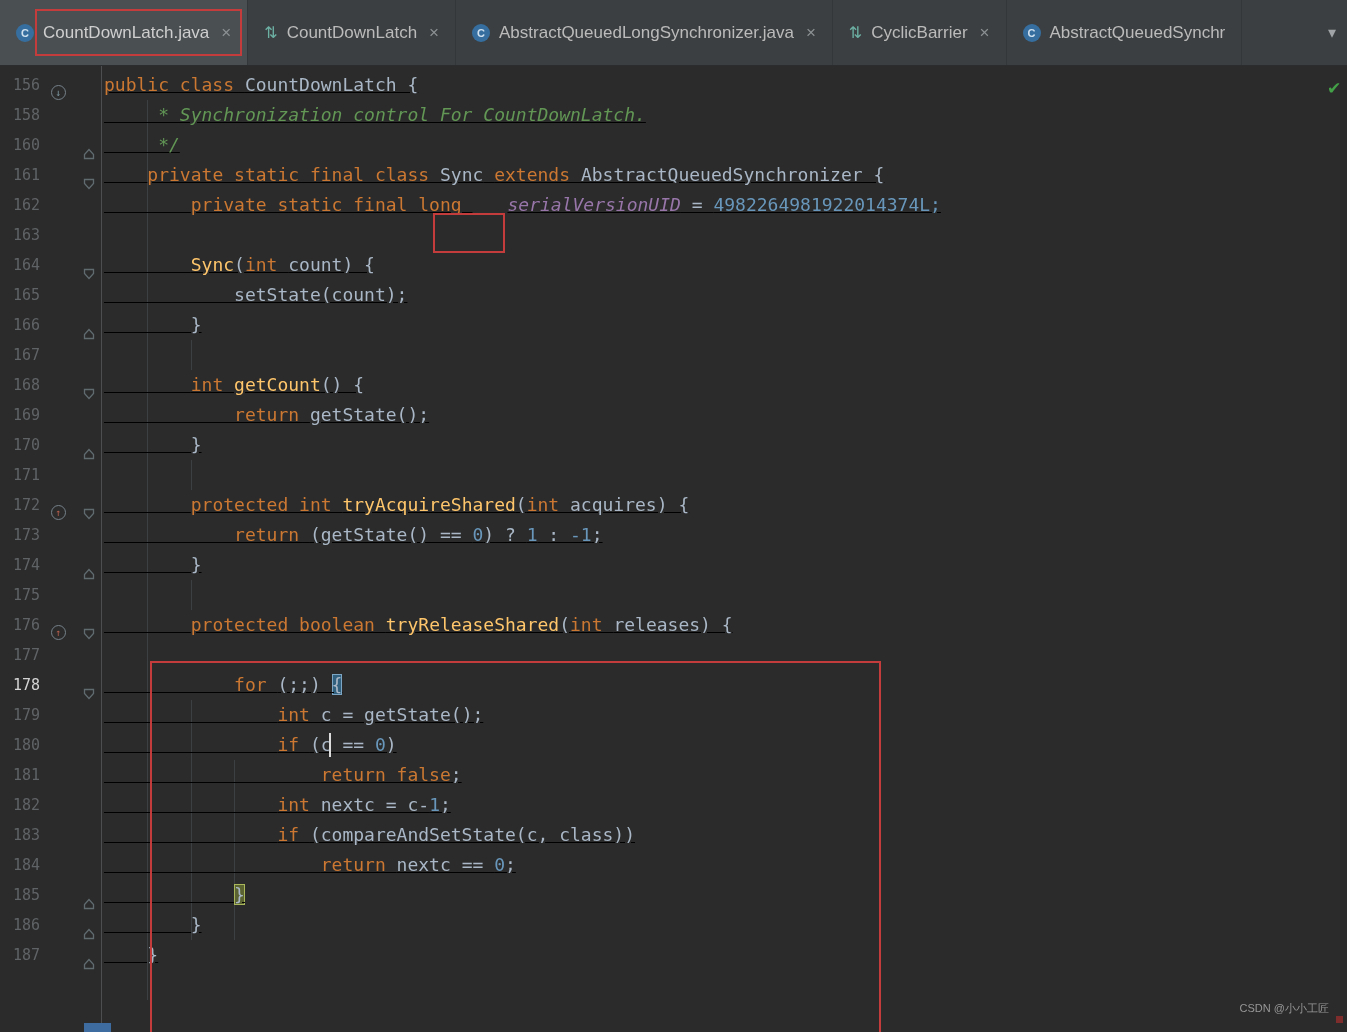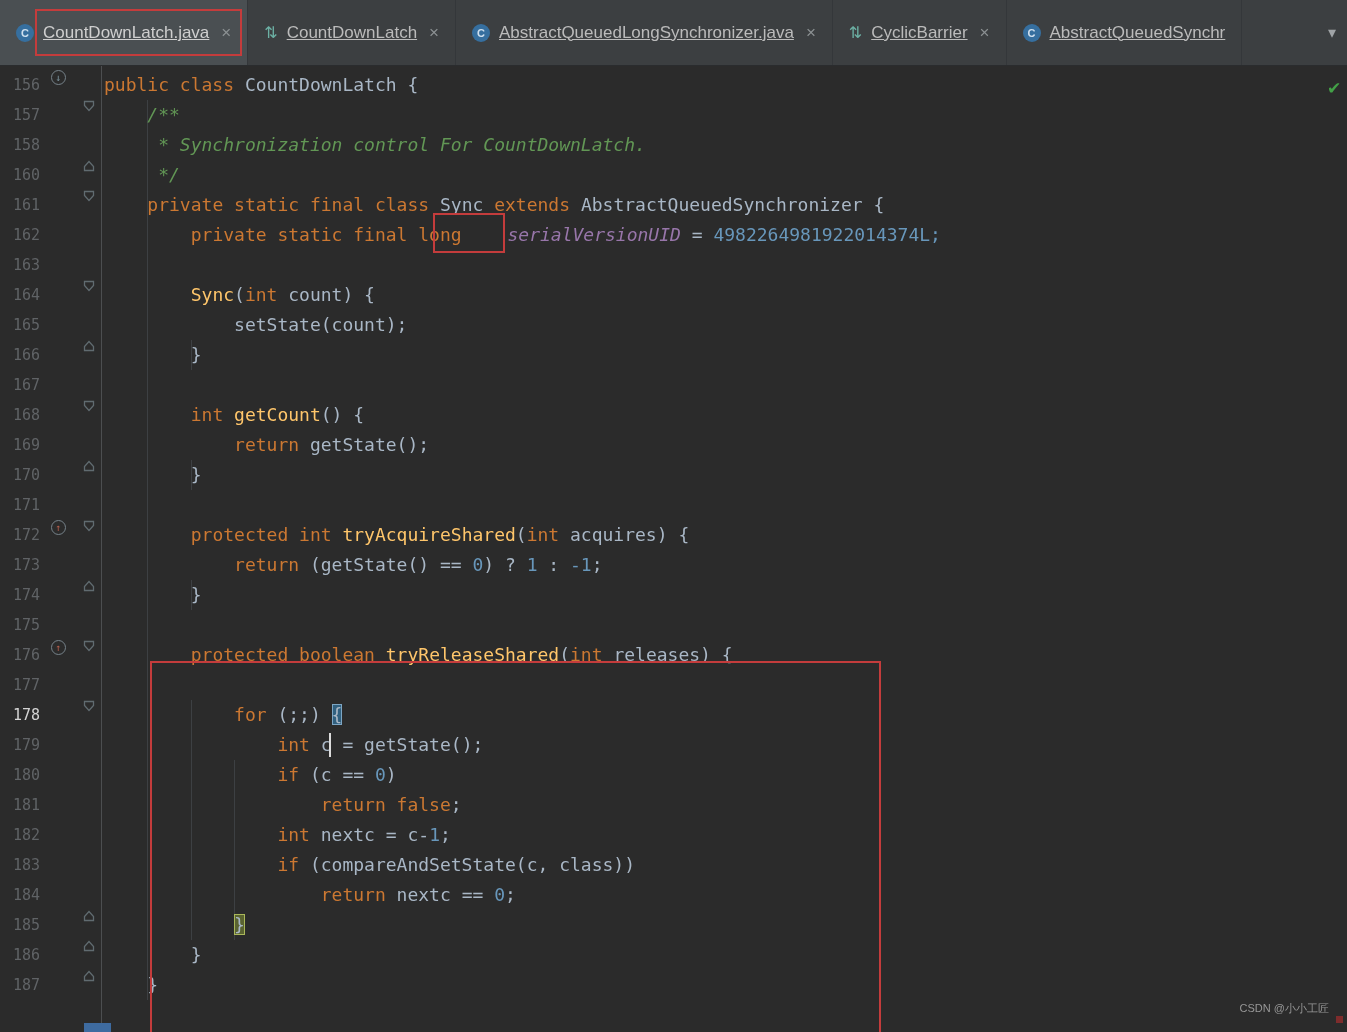--- a/index.html
+++ b/index.html
@@ -5,39 +5,39 @@
   html,body{margin:0;padding:0;background:#1e1e1e;}
   .app{position:relative;width:1347px;height:1032px;overflow:hidden;background:#2b2b2b;
        font-family:"Liberation Sans",sans-serif;}
 
   
   .tabbar{position:absolute;top:0;left:0;right:0;height:66px;background:#3c3f41;
           display:flex;align-items:stretch;border-bottom:1px solid #2a2c2e;box-sizing:border-box;}
   .tab{display:flex;align-items:center;gap:9px;padding:0 16px;border-right:1px solid #34373a;
        color:#bbbbbb;font-size:17px;white-space:nowrap;cursor:pointer;flex:none;}
   .tab.active{background:#4a4f52;color:#cfcfcf;}
-  .tab-label{white-space:nowrap;text-decoration:underline;}
+  .tab-label{white-space:nowrap;}
   .tab-close{color:#8c9193;font-size:17px;margin-left:3px;line-height:1;}
   .cicon{width:18px;height:18px;border-radius:50%;background:#366f9f;color:#cfe0ef;
          font:bold 11px/18px "Liberation Sans",sans-serif;text-align:center;flex:none;}
   .licon{color:#6cb0a4;font-size:16px;flex:none;line-height:1;}
   .tab-overflow{position:absolute;right:0;top:0;height:65px;width:30px;display:flex;
           align-items:center;justify-content:center;color:#a0a4a7;font-size:16px;background:#3c3f41;}
 
   
   .editor{position:absolute;top:66px;left:0;right:0;bottom:0;padding-top:4px;background:#2b2b2b;}
   .gutter-sep{position:absolute;left:101px;top:66px;bottom:0;width:1px;background:#4c4e50;z-index:2;}
-  .row{display:flex;height:30px;align-items:flex-start;position:relative;z-index:1;
+  .row{display:flex;height:30px;align-items:flex-end;position:relative;z-index:1;
        font-family:"DejaVu Sans Mono","Liberation Mono",monospace;font-size:18px;line-height:30px;}
   .ln{width:40px;text-align:right;color:#606366;font-size:15px;flex:none;}
   .ln.active{color:#d4d4d4;}
   .mcol{width:36px;flex:none;display:flex;justify-content:center;}
   .fcol{width:26px;flex:none;display:flex;justify-content:center;}
   .ficon{display:flex;align-items:center;}
-  .ctext{white-space:pre;flex:none;padding-left:2px;}
+  .ctext{white-space:pre;flex:none;padding-left:2px;text-decoration:underline;}
   .marker{width:15px;height:15px;border:1.5px solid #76828a;border-radius:50%;box-sizing:border-box;
           display:inline-flex;align-items:center;justify-content:center;font-size:10px;line-height:1;}
   .marker.down{color:#7e98a3;}
   .marker.up{color:#b65f4d;}
 
   
   .kw{color:#cc7832;}
   .plain{color:#a9b7c6;}
   .doc{color:#629755;font-style:italic;}
   .comment{color:#808080;}
@@ -93,32 +93,20 @@
     <div id="code">
         <div class="row">
           <span class="ln">156</span>
           <span class="mcol">
             <span class="marker down">↓</span>
           </span>
           <span class="fcol"></span>
           <span class="ctext"><span class="kw">public class </span><span class="plain">CountDownLatch {</span></span>
         </div>
         <div class="row">
-          <span class="ln">157</span>
-          <span class="mcol"></span>
-          <span class="fcol">
-            <span class="ficon">
-              <svg width="12" height="12" viewBox="0 0 12 12">
-                <polygon points="1.5,1.5 10.5,1.5 10.5,5.5 6,10.5 1.5,5.5" fill="none" stroke="#606b70" stroke-width="1.3"></polygon>
-              </svg>
-            </span>
-          </span>
-          <span class="ctext"><span class="doc">    /**</span></span>
-        </div>
-        <div class="row">
           <span class="ln">158</span>
           <span class="mcol"></span>
           <span class="fcol"></span>
           <span class="ctext"><span class="doc">     * Synchronization control For CountDownLatch.</span></span>
         </div>
         <div class="row">
           <span class="ln">160</span>
           <span class="mcol"></span>
           <span class="fcol">
             <span class="ficon">

